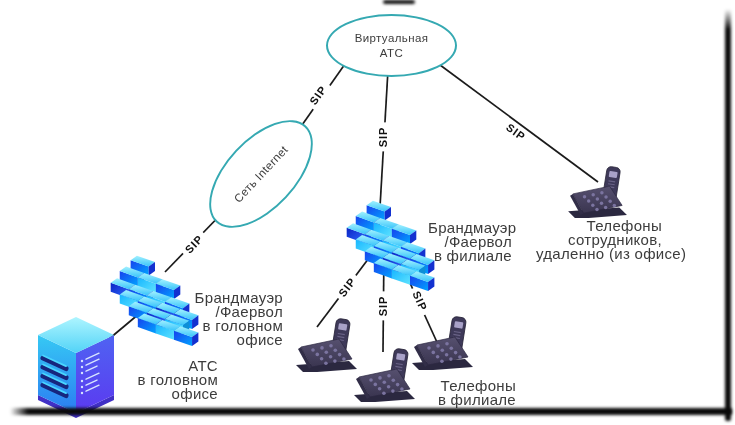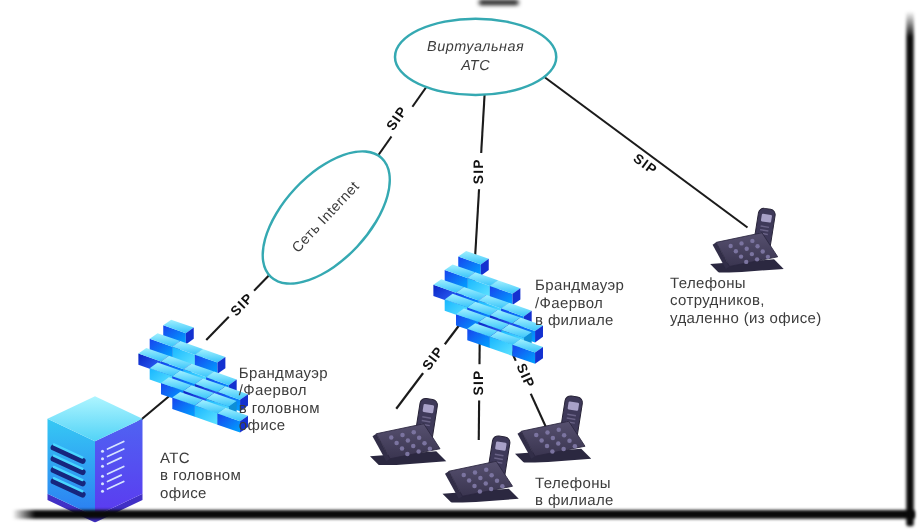--- a/index.html
+++ b/index.html
@@ -14,22 +14,22 @@
     display:flex;flex-direction:column;align-items:center;justify-content:center;
     color:#3c3c3c;font-size:11.5px;letter-spacing:.4px;text-align:center;line-height:15px;
   }
   .node-ellipse span{display:block;}
   .sip{
     position:absolute;z-index:3;background:#ffffff;padding:0 4px;
     color:#111111;font-size:11px;font-weight:bold;letter-spacing:1px;white-space:nowrap;
   }
   .icon{position:absolute;z-index:4;}
   .label{
-    position:absolute;z-index:5;color:#3c3c3c;font-size:12px;letter-spacing:.3px;
-    line-height:14px;text-align:left;white-space:nowrap;
+    position:absolute;z-index:5;color:#3c3c3c;font-size:15px;letter-spacing:.3px;
+    line-height:14px;text-align:right;white-space:nowrap;
   }
   .label span{display:block;}
   .shadow-bottom{
     position:absolute;left:10px;right:3px;top:408px;height:7px;z-index:6;border-radius:2px;
     background:linear-gradient(to right, rgba(10,10,10,0) 0%, #0a0a0a 2.5%, #0a0a0a 100%);
     filter:blur(1.4px);
   }
   .shadow-right{
     position:absolute;top:9px;bottom:4px;left:725px;width:6px;z-index:6;border-radius:2px;
     background:linear-gradient(to bottom, rgba(10,10,10,0) 0%, #0a0a0a 5%, #0a0a0a 100%);
@@ -181,21 +181,21 @@
     <line x1="345" y1="64" x2="295" y2="135"></line>
     <line x1="230" y1="205" x2="165" y2="272"></line>
     <line x1="388" y1="70" x2="380" y2="207"></line>
     <line x1="436" y1="62" x2="598" y2="182"></line>
     <line x1="140" y1="313" x2="103" y2="344"></line>
     <line x1="372" y1="254" x2="317" y2="327"></line>
     <line x1="384" y1="248" x2="383" y2="352"></line>
     <line x1="395" y1="250" x2="441" y2="351"></line>
   </svg>
 
-  <div class="node-ellipse" style="left:315px;top:14px;width:127px;height:59px;font-style:italic;">
+  <div class="node-ellipse" style="left:326px;top:14px;width:127px;height:59px;">
     <span>Виртуальная</span>
     <span>АТС</span>
   </div>
 
   <div class="node-ellipse" style="left:195px;top:139px;width:128px;height:66px;transform:rotate(-47deg);">
     <span>Сеть Internet</span>
   </div>
 
   <div class="sip" style="left:318px;top:95px;transform:translate(-50%,-50%) rotate(-55deg);">SIP</div>
   <div class="sip" style="left:194px;top:244px;transform:translate(-50%,-50%) rotate(-46deg);">SIP</div>

